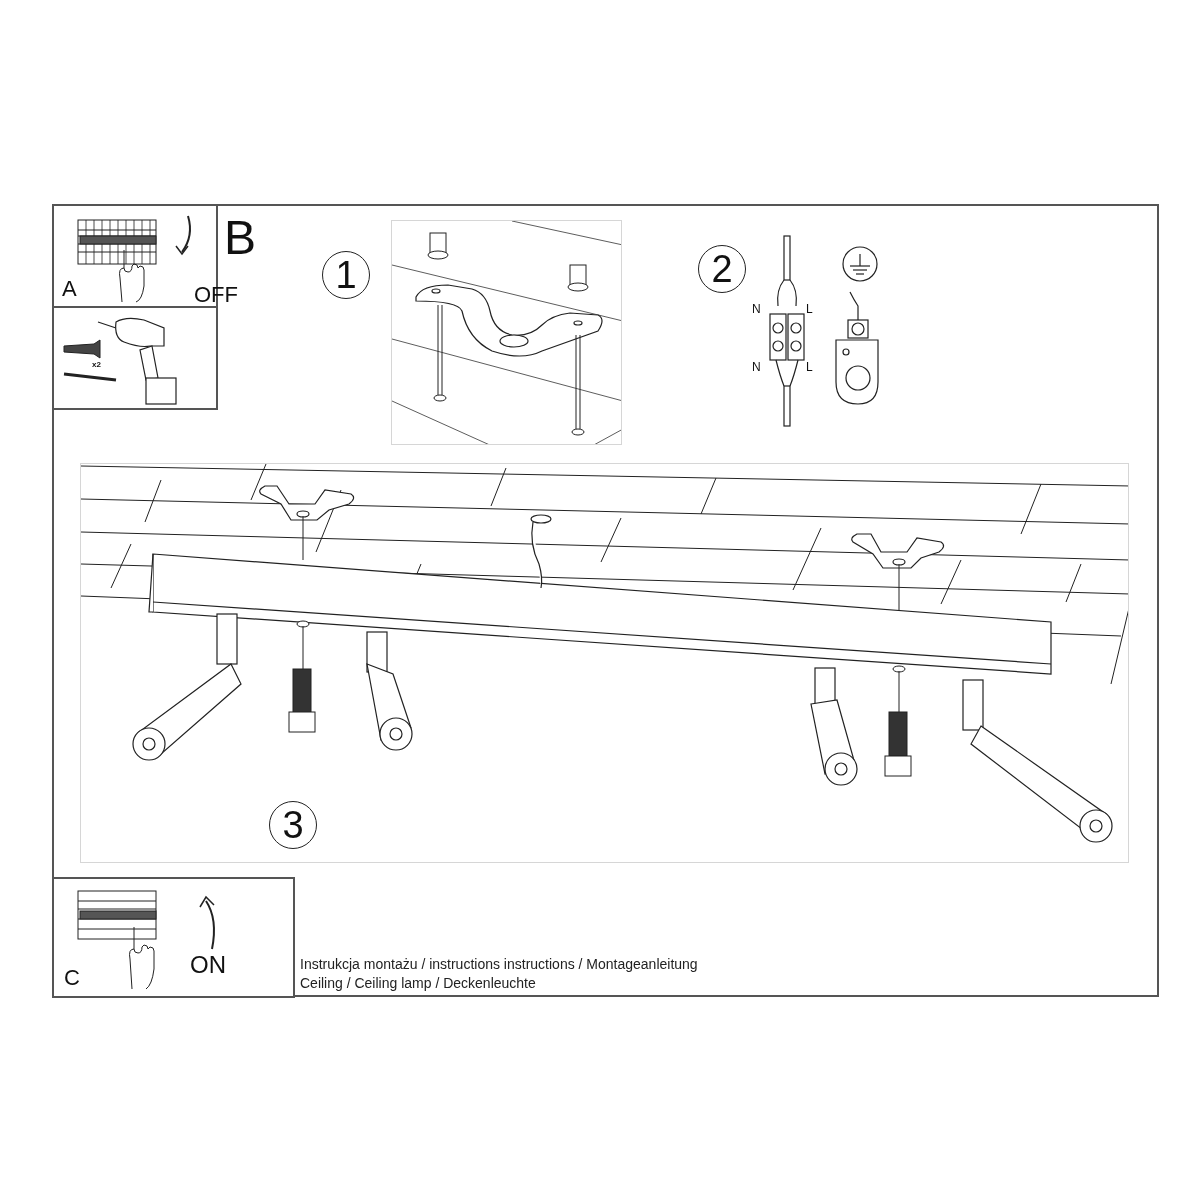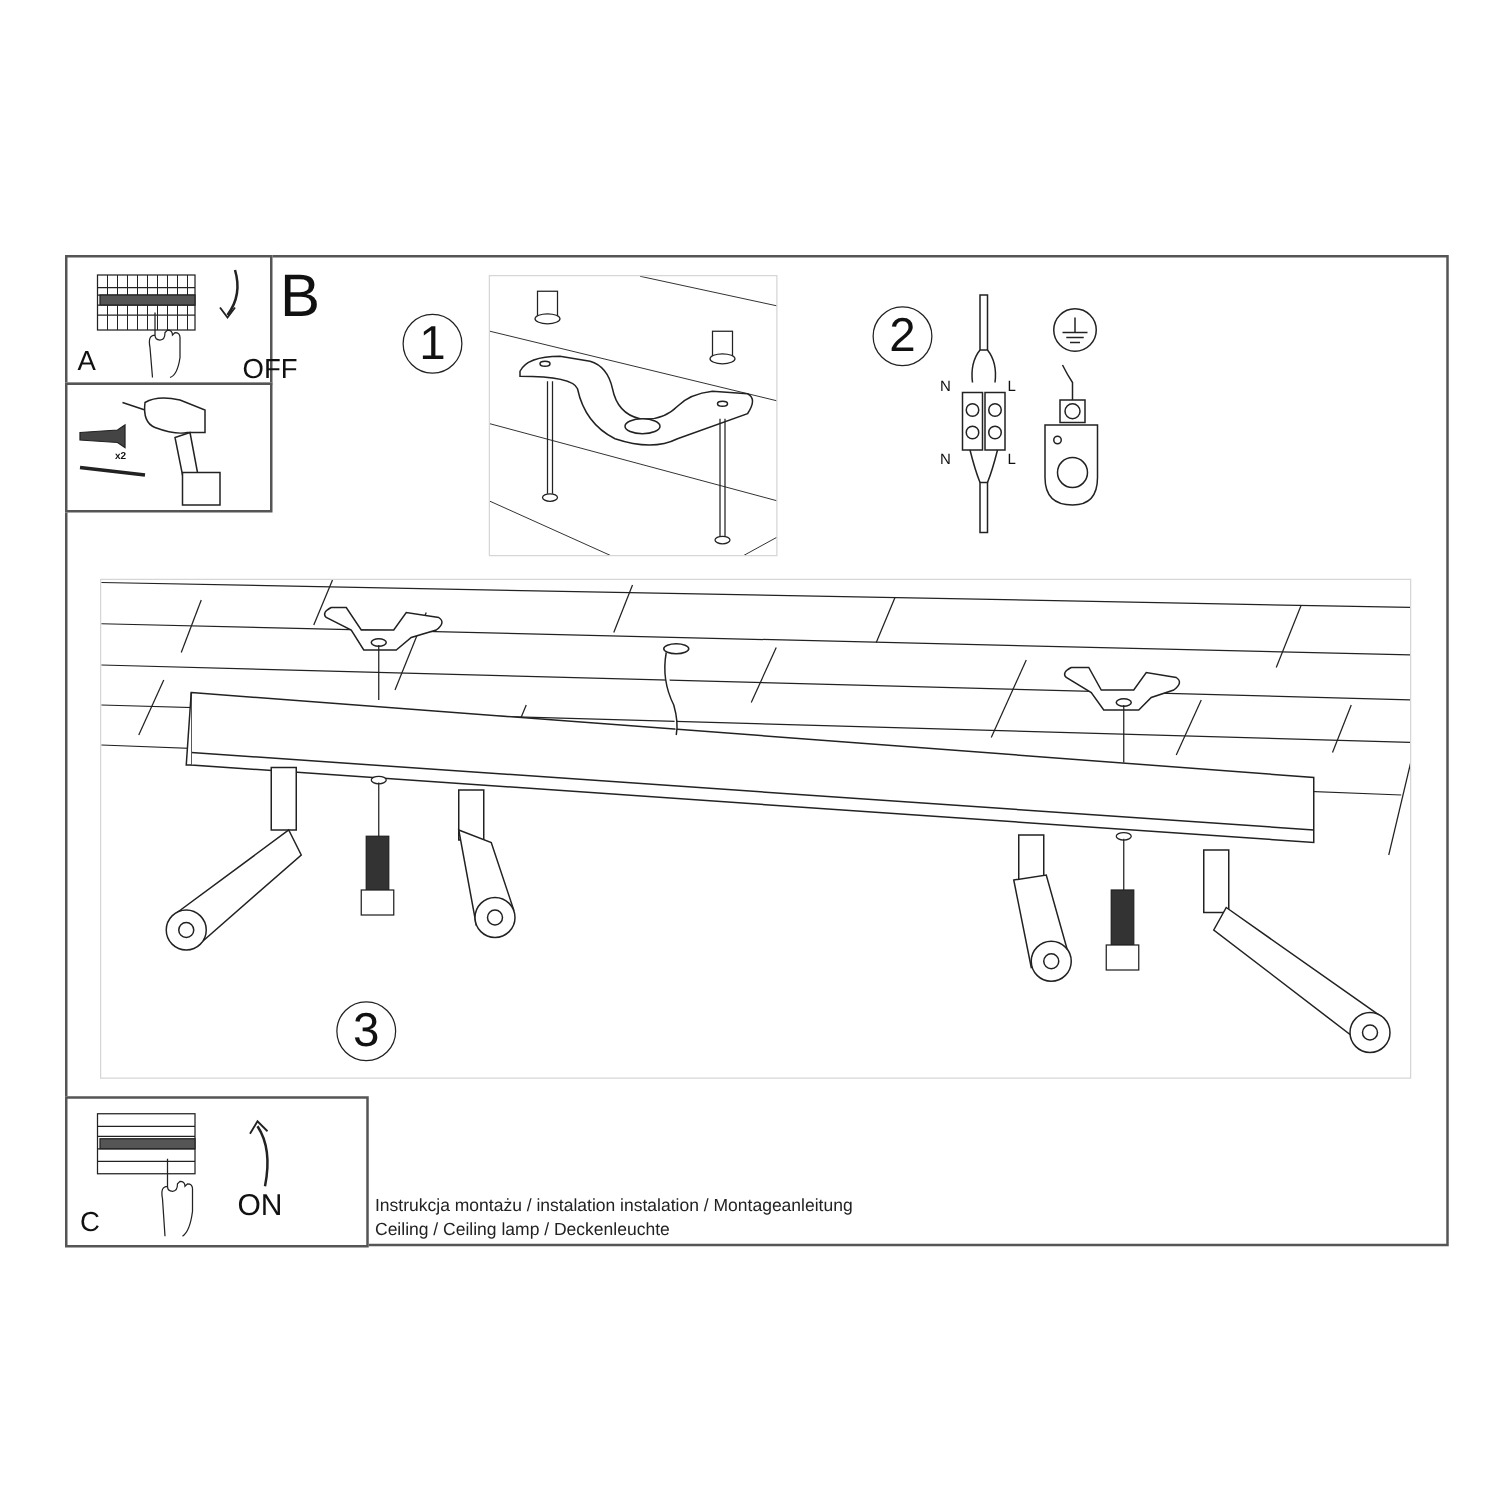--- a/index.html
+++ b/index.html
@@ -222,14 +222,14 @@
       <rect x="26" y="32" width="76" height="8" fill="#555"></rect>
       <path d="M80 48 L80 70 Q80 74 84 74 Q88 74 88 68 L90 66 Q94 66 94 70 L96 68 Q100 68 100 72 L100 90 Q98 106 92 110 M80 70 Q74 70 76 80 L78 110"></path>
       <path d="M158 70 Q164 40 152 22" stroke-width="2"></path>
       <path d="M146 28 L152 18 L160 26" stroke-width="1.5"></path>
     </g>
   </svg>
   <span class="letter" style="left:10px;top:88px;">C</span>
   <span class="word" style="left:136px;top:74px;">ON</span>
 </div>
 
-<span class="caption" style="top:956px;">Instrukcja montażu / instalation instalation / Montageanleitung</span>
+<span class="caption" style="top:956px;">Instrukcja montażu / instructions instructions / Montageanleitung</span>
 <span class="caption" style="top:975px;">Ceiling / Ceiling lamp / Deckenleuchte</span>
 
 </body></html>

